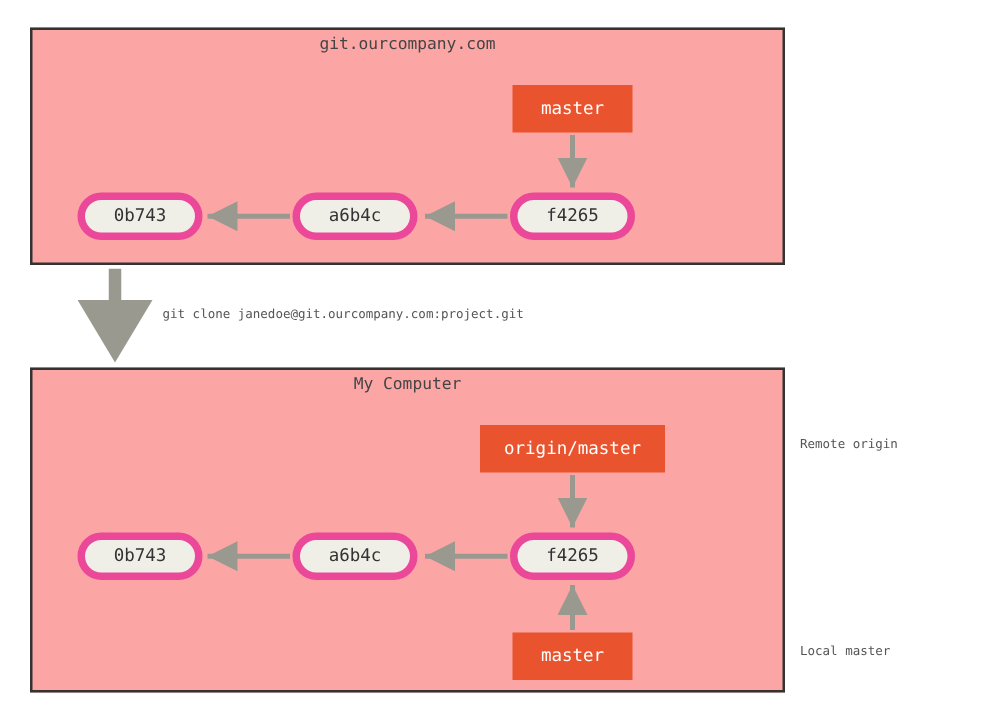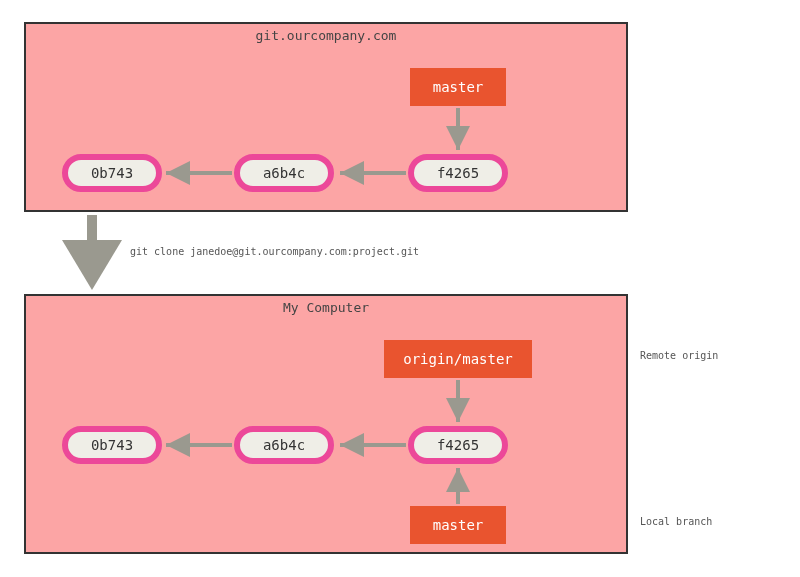--- a/index.html
+++ b/index.html
@@ -135,13 +135,13 @@
     <line x1="206" y1="149" x2="140" y2="149" stroke="#9a998f" stroke-width="4" marker-end="url(#arrGray)"></line>
     <line x1="380" y1="149" x2="314" y2="149" stroke="#9a998f" stroke-width="4" marker-end="url(#arrGray)"></line>
 
     <line x1="432" y1="84" x2="432" y2="126" stroke="#9a998f" stroke-width="4" marker-end="url(#arrGray)"></line>
 
     <line x1="432" y1="208" x2="432" y2="172" stroke="#9a998f" stroke-width="4" marker-end="url(#arrGray)"></line>
   </svg>
 </div>
 
 <div class="label-text" style="left:640px; top:350px;">Remote origin</div>
-<div class="label-text" style="left:640px; top:516px;">Local branch</div>
+<div class="label-text" style="left:640px; top:516px;">Local master</div>
 
 </body></html>

